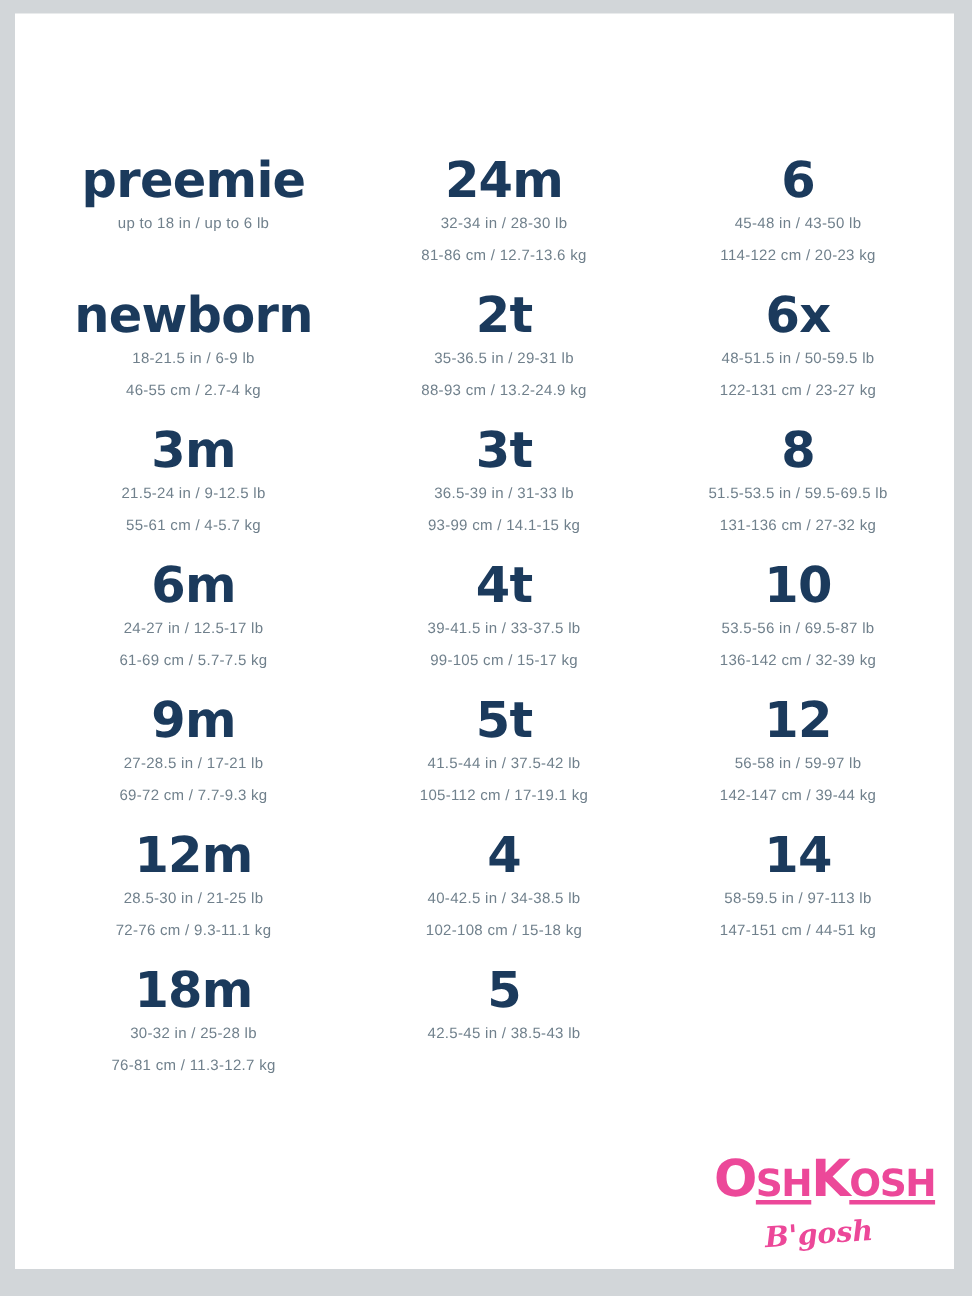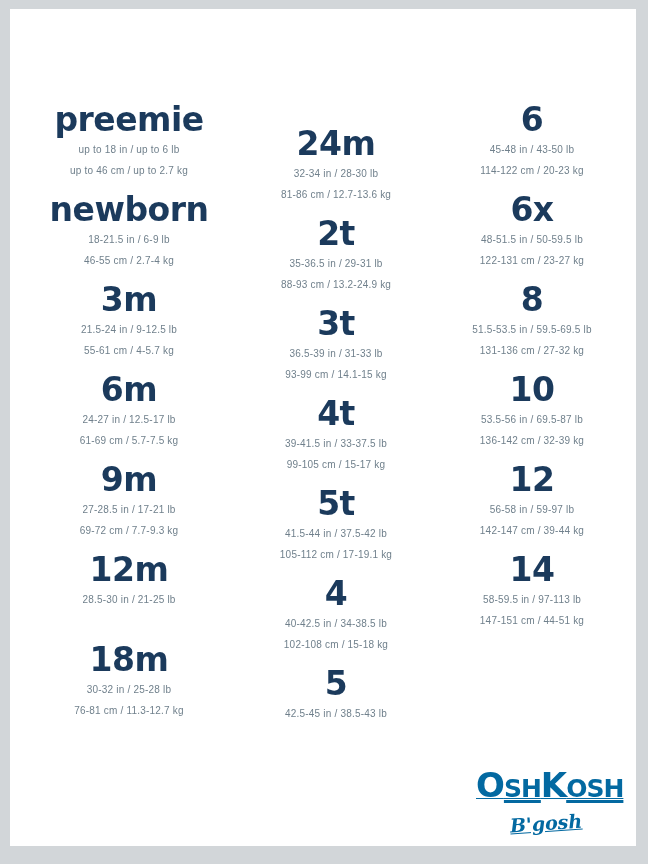--- a/index.html
+++ b/index.html
@@ -16,21 +16,21 @@
     background: #ffffff;
   }
   .grid {
     display: flex;
     flex-direction: row;
     padding-top: 92px;
     padding-left: 10px;
   }
   .col { display: flex; flex-direction: column; }
   .col-1 { width: 218px; }
-  .col-2 { width: 196px; margin-top: 24px; }
+  .col-2 { width: 196px; }
   .col-3 { width: 196px; }
   .cell {
     height: 90px;
     text-align: center;
     white-space: nowrap;
   }
   .size-label {
     font-family: "DejaVu Sans", sans-serif;
     font-weight: bold;
     font-size: 33px;
@@ -42,22 +42,21 @@
     font-size: 10px;
     line-height: 21px;
     color: #70808c;
     letter-spacing: 0.2px;
   }
   .logo {
     position: absolute;
     right: 20px; bottom: 12px;
     width: 140px;
     text-align: center;
-    color: #0369a1;
-    text-decoration: underline;
+    color: #ec4899;
   }
   .logo-main {
     font-family: "DejaVu Sans", sans-serif;
     font-weight: bold;
     letter-spacing: -1px;
     line-height: 34px;
   }
   .logo-main .lg { font-size: 34px; }
   .logo-main .sm {
     font-size: 25px;
@@ -77,21 +76,20 @@
 </head>
 <body>
 
 <div class="sheet">
   <div class="grid">
 
     <div class="col col-1">
       <div class="cell">
         <div class="size-label">preemie</div>
         <div class="size-line">up to 18 in / up to 6 lb</div>
-        <div class="size-line">up to 46 cm / up to 2.7 kg</div>
       </div>
       <div class="cell">
         <div class="size-label">newborn</div>
         <div class="size-line">18-21.5 in / 6-9 lb</div>
         <div class="size-line">46-55 cm / 2.7-4 kg</div>
       </div>
       <div class="cell">
         <div class="size-label">3m</div>
         <div class="size-line">21.5-24 in / 9-12.5 lb</div>
         <div class="size-line">55-61 cm / 4-5.7 kg</div>
@@ -102,20 +100,21 @@
         <div class="size-line">61-69 cm / 5.7-7.5 kg</div>
       </div>
       <div class="cell">
         <div class="size-label">9m</div>
         <div class="size-line">27-28.5 in / 17-21 lb</div>
         <div class="size-line">69-72 cm / 7.7-9.3 kg</div>
       </div>
       <div class="cell">
         <div class="size-label">12m</div>
         <div class="size-line">28.5-30 in / 21-25 lb</div>
+        <div class="size-line">72-76 cm / 9.3-11.1 kg</div>
       </div>
       <div class="cell">
         <div class="size-label">18m</div>
         <div class="size-line">30-32 in / 25-28 lb</div>
         <div class="size-line">76-81 cm / 11.3-12.7 kg</div>
       </div>
     </div>
 
     <div class="col col-2">
       <div class="cell">

